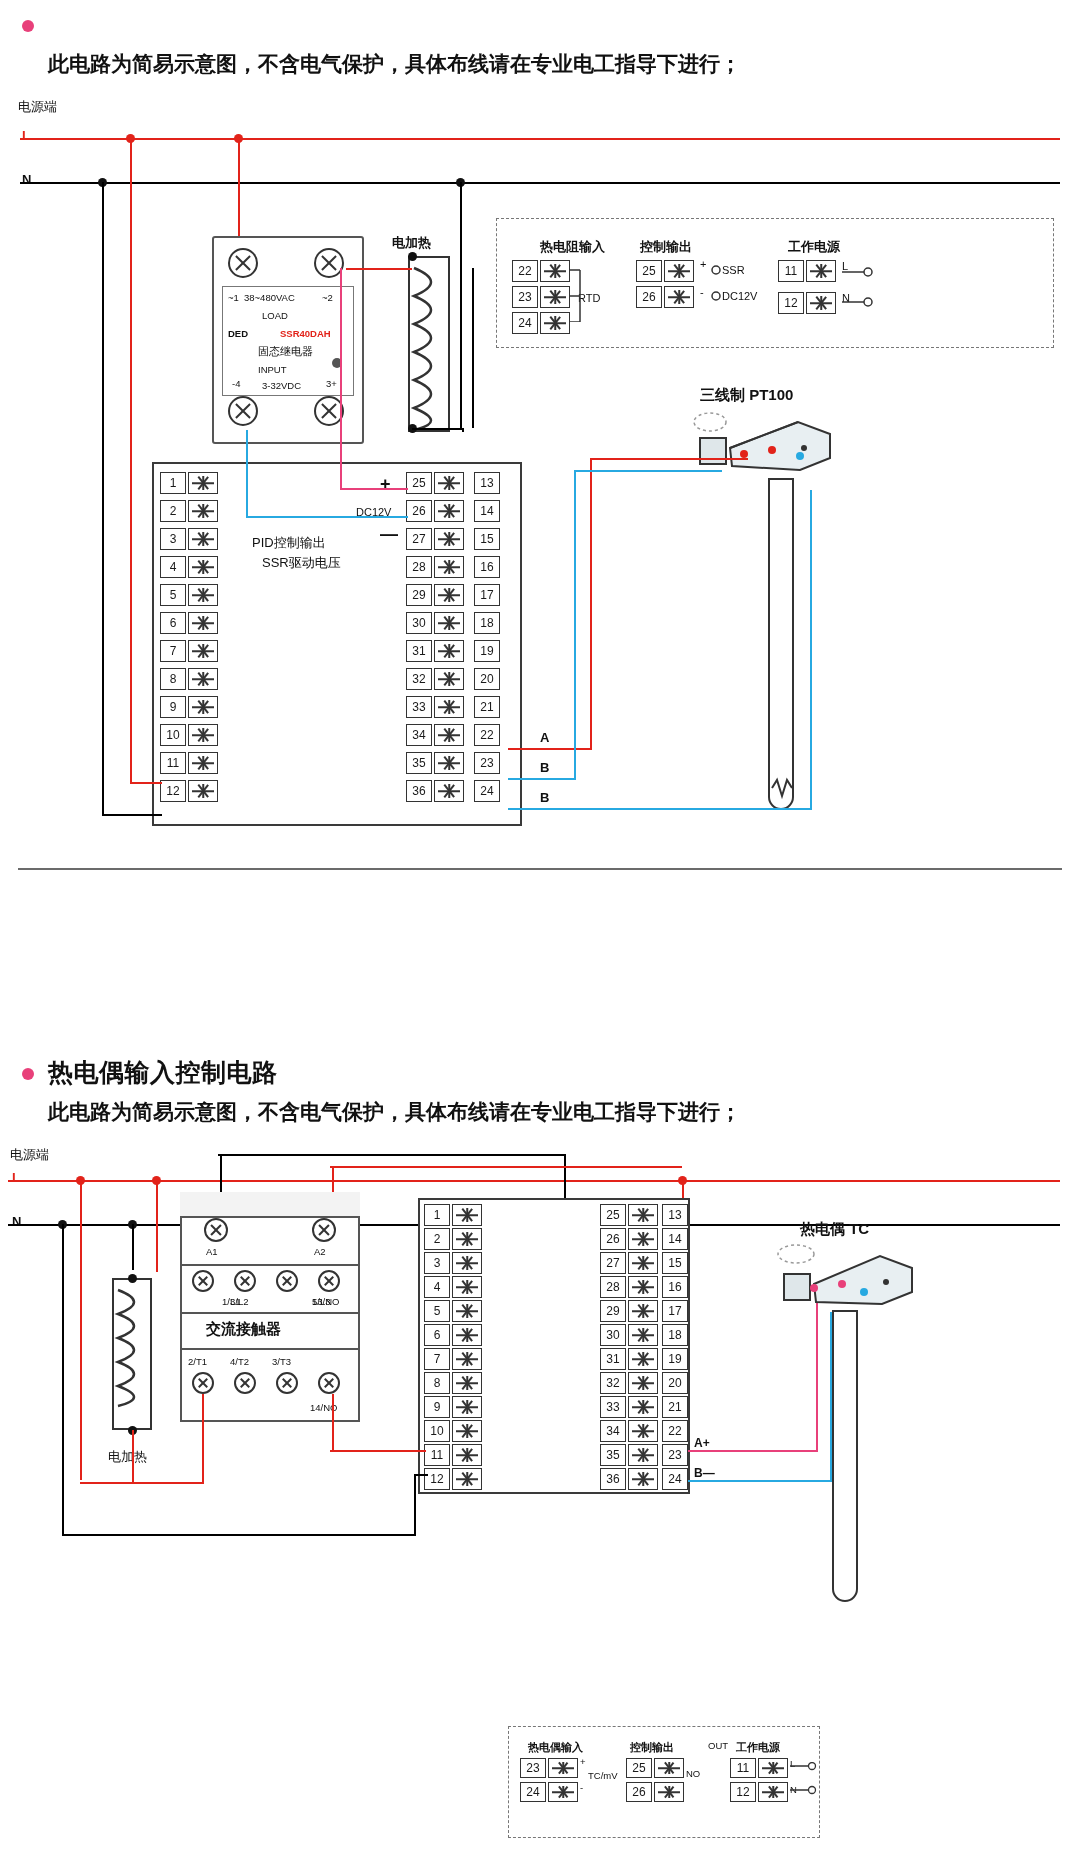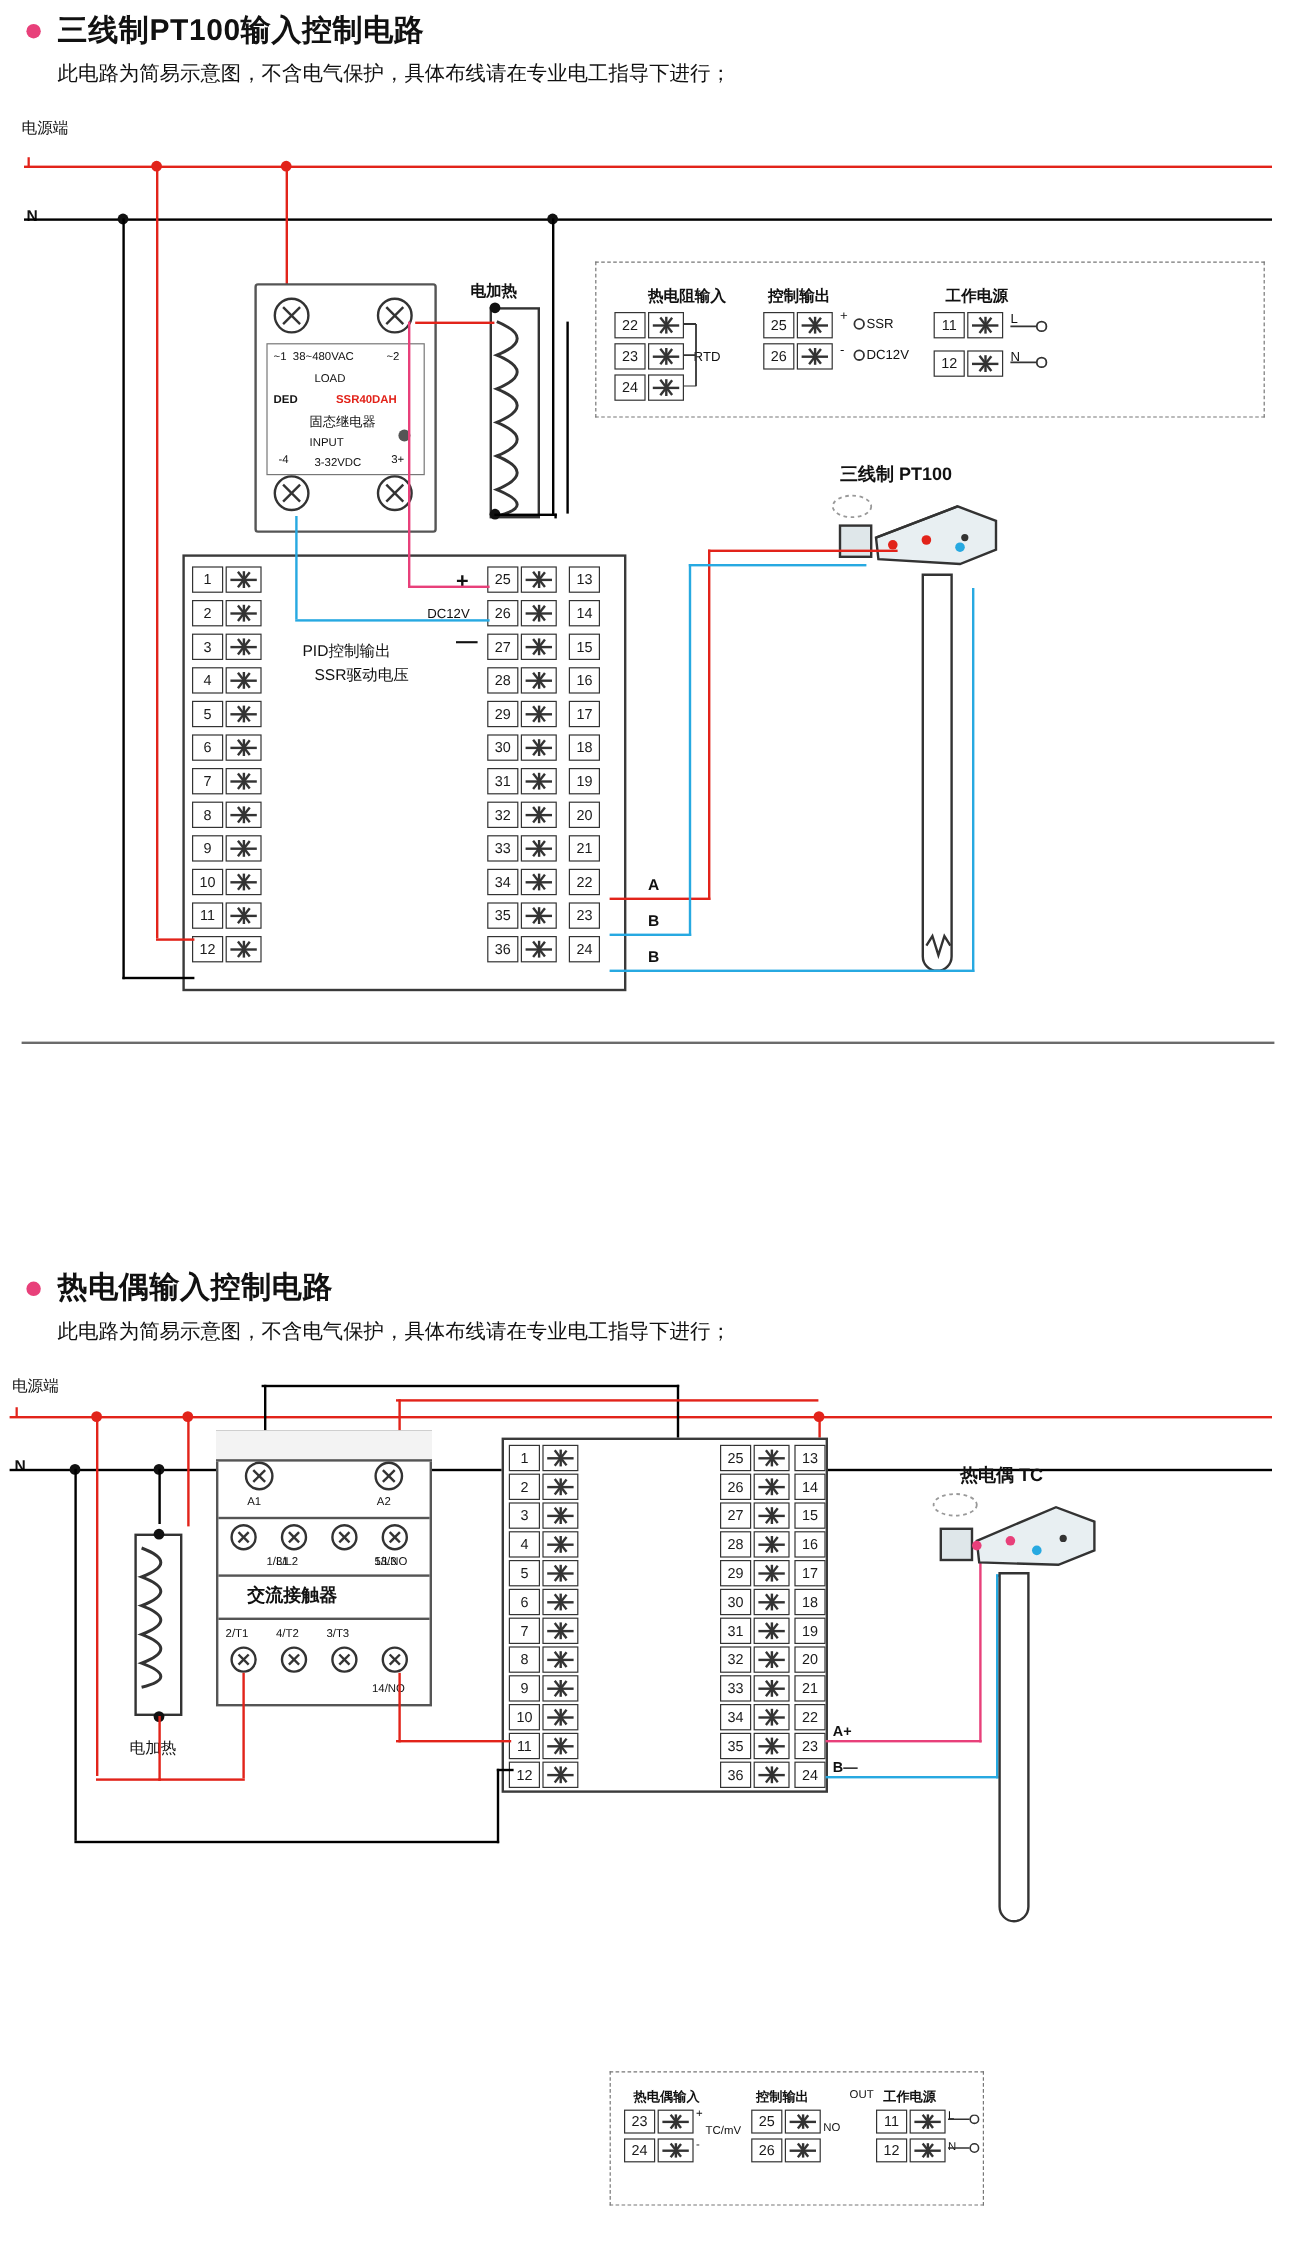--- a/index.html
+++ b/index.html
@@ -14,21 +14,21 @@
   #section2 { top:1040px; height:833px; }
   .bullet {
     position:absolute; width:12px; height:12px; border-radius:50%;
     background:#e8407a;
   }
   .hdr-title {
     position:absolute; font-size:25px; font-weight:bold; color:#111;
     letter-spacing:0.5px; white-space:nowrap;
   }
   .hdr-sub {
-    position:absolute; font-size:17px; font-weight:normal; color:#111;
+    position:absolute; font-size:21px; font-weight:bold; color:#111;
     white-space:nowrap;
   }
   .divider {
     position:absolute; left:18px; width:1044px; height:0;
     border-top:2px solid #6b6b6b;
   }
 
   
   .lbl { position:absolute; font-size:13px; color:#111; white-space:nowrap; }
   .lbl.sm { font-size:11px; }
@@ -105,21 +105,20 @@
   
   .contactor { position:absolute; border:2px solid #555; background:#fff; }
   .cline { position:absolute; background:#555; height:2px; }
 </style>
 </head>
 <body>
 
 <div class="section" id="section1">
 
   <span class="bullet" style="left:22px; top:20px;"></span>
-  <div class="hdr-title" style="left:48px; top:8px;">三线制PT100输入控制电路</div>
   <div class="hdr-sub" style="left:48px; top:50px;">此电路为简易示意图，不含电气保护，具体布线请在专业电工指导下进行；</div>
 
   <div class="lbl" style="left:18px; top:98px;">电源端</div>
   <div class="lbl b red" style="left:22px; top:128px;">L</div>
   <div class="lbl b" style="left:22px; top:172px;">N</div>
 
   <div class="wire wh r" style="left:20px; top:138px; width:1040px;"></div>
   <div class="wire wh" style="left:20px; top:182px; width:1040px;"></div>
 
   <div class="dot r" style="left:126px; top:134px;"></div>

